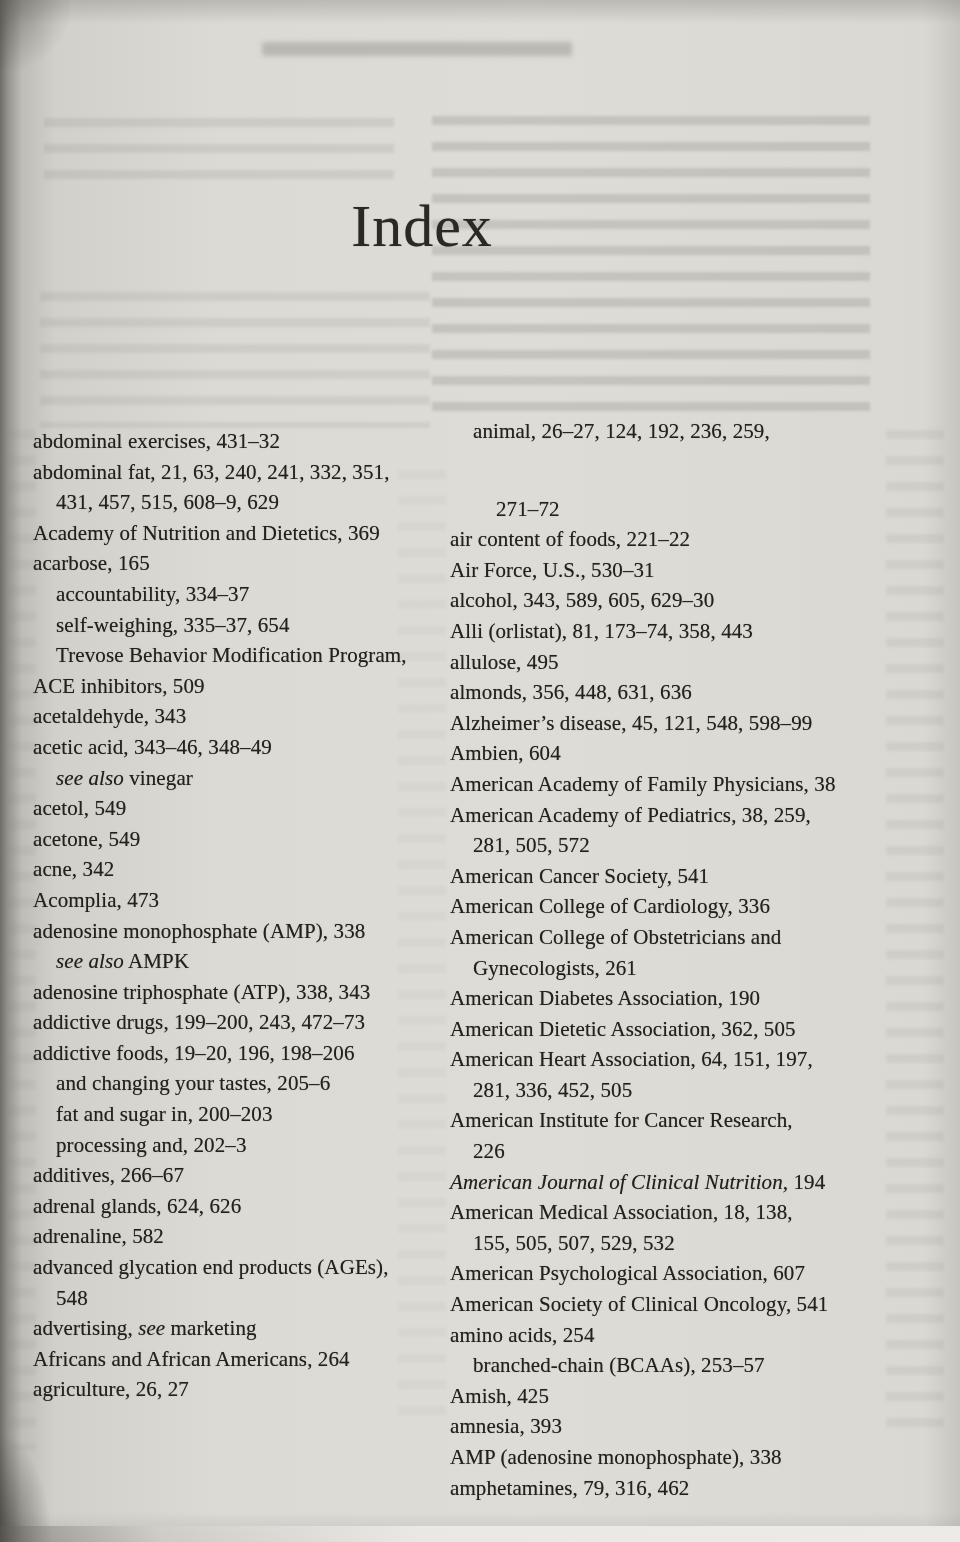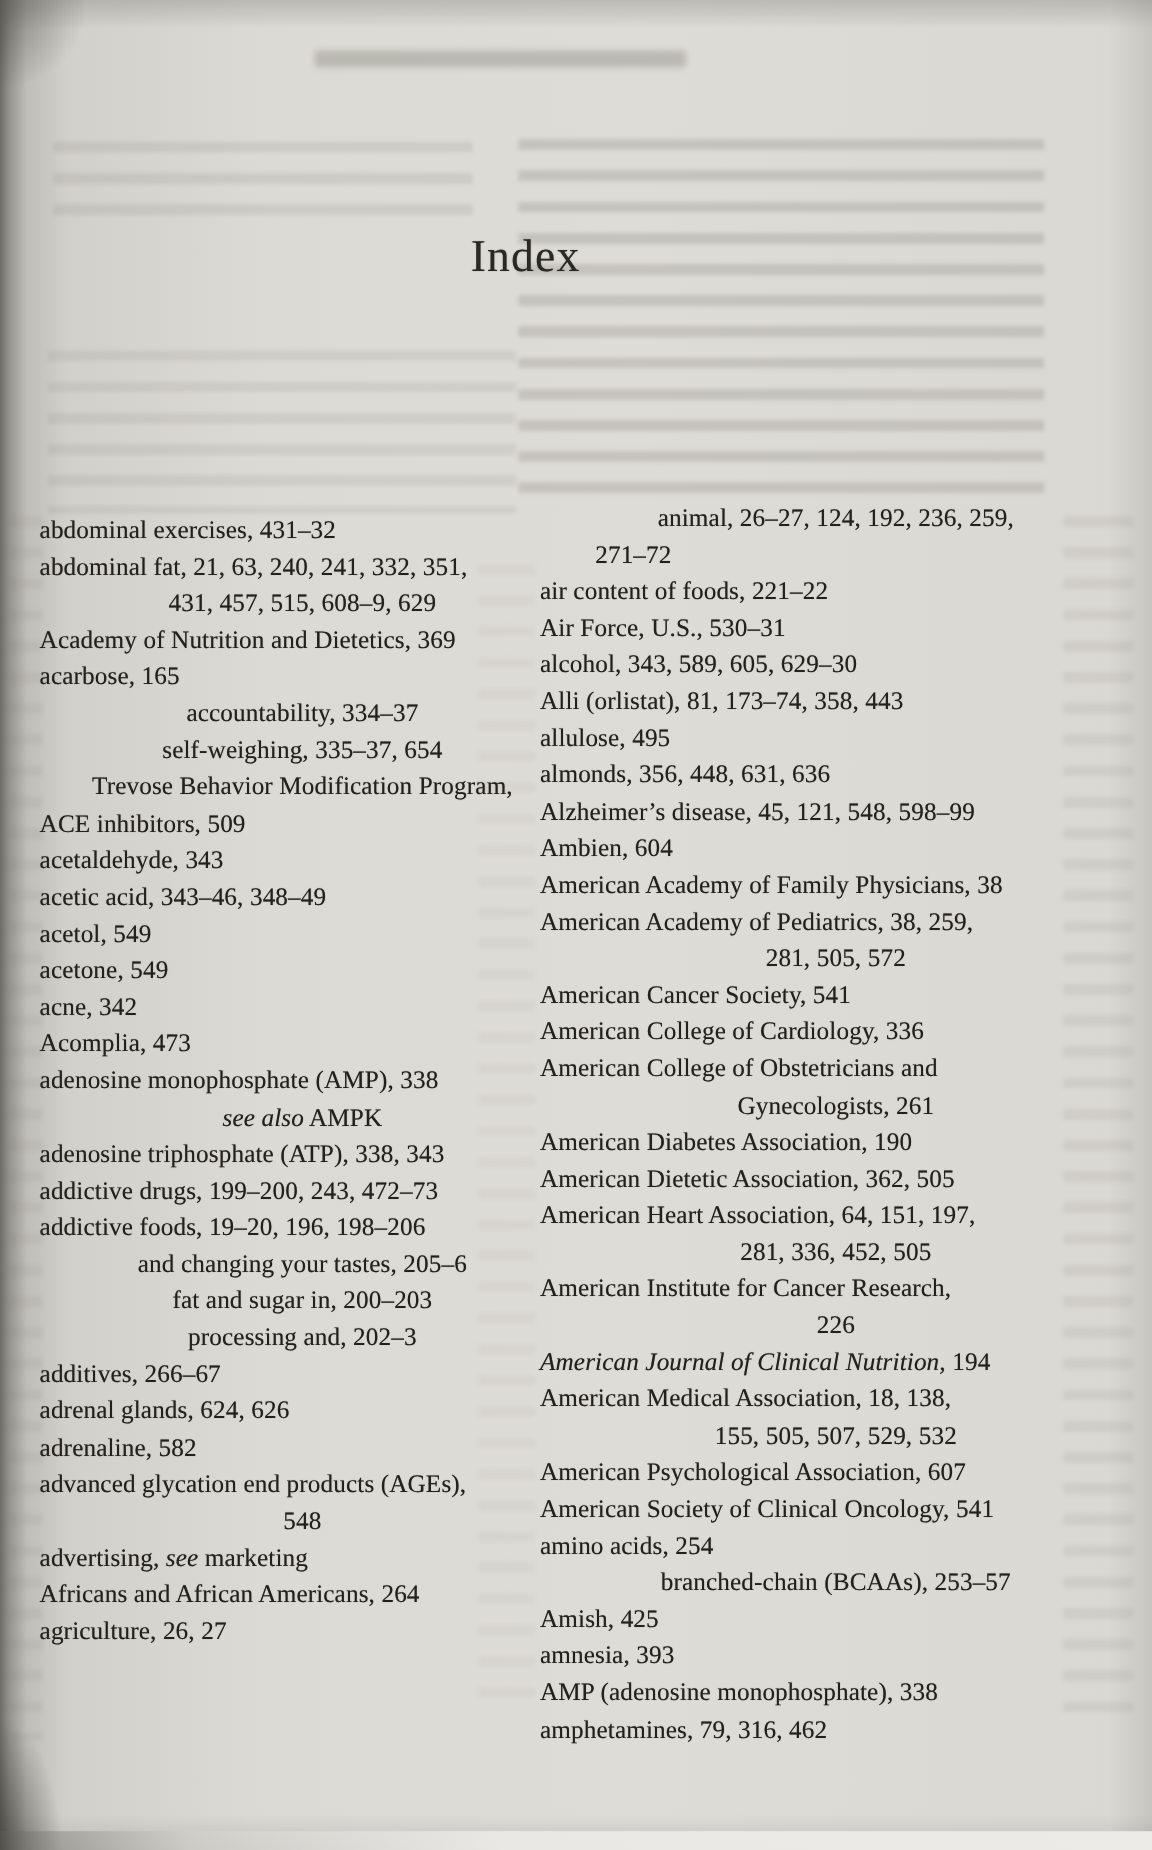--- a/index.html
+++ b/index.html
@@ -17,40 +17,39 @@
       linear-gradient(270deg, rgba(122,120,114,.20) 0px, rgba(122,120,114,0) 36px),
       linear-gradient(90deg, #6e6c67 0px, #96948f 8px, #bfbdb8 22px, #d2d0cb 55px, #dcdad5 220px, #dedcd7 55%, #dad8d3 100%);
   }
 
   .page-title {
     position: absolute;
     top: 192px;
     left: 0;
     width: 844px;
     margin: 0;
-    font-size: 38px;
+    font-size: 60px;
     font-weight: 400;
     text-align: center;
     letter-spacing: 1px;
     color: #2b2923;
     text-shadow: 0 0 1px rgba(43,41,35,.45);
-    padding-left: 16px;
   }
 
   .index-col { position: absolute; font-size: 21px; letter-spacing: .1px; }
   .col-left  { left: 33px;  top: 426px; width: 415px; }
   .col-right { left: 450px; top: 416px; width: 470px; }
 
   .index-line {
     line-height: 30.6px;
     white-space: nowrap;
     text-shadow: 0 0 .7px rgba(35,33,28,.5);
   }
-  .indent-1 { padding-left: 23px; text-align: center; }
-  .indent-2 { padding-left: 46px; }
+  .indent-1 { padding-left: 23px; }
+  .indent-2 { padding-left: 46px; margin-top: 47px; }
   .italic-text { font-style: italic; }
 
   
   .ghost { position: absolute; pointer-events: none; filter: blur(1.7px); }
   .ghost-lines {
     background: repeating-linear-gradient(180deg,
       rgba(134,131,123,.5) 0px 9px,
       rgba(134,131,123,0) 9px 26px);
   }
   .ghost-solid { background: rgba(146,143,135,.45); border-radius: 3px; filter: blur(2.5px); }
@@ -97,20 +96,21 @@
       <div class="index-line indent-0"><span>abdominal fat, 21, 63, 240, 241, 332, 351,</span></div>
       <div class="index-line indent-1"><span>431, 457, 515, 608–9, 629</span></div>
       <div class="index-line indent-0"><span>Academy of Nutrition and Dietetics, 369</span></div>
       <div class="index-line indent-0"><span>acarbose, 165</span></div>
       <div class="index-line indent-1"><span>accountability, 334–37</span></div>
       <div class="index-line indent-1"><span>self-weighing, 335–37, 654</span></div>
       <div class="index-line indent-1"><span>Trevose Behavior Modification Program,</span></div>
       <div class="index-line indent-0"><span>ACE inhibitors, 509</span></div>
       <div class="index-line indent-0"><span>acetaldehyde, 343</span></div>
       <div class="index-line indent-0"><span>acetic acid, 343–46, 348–49</span></div>
+      <div class="index-line indent-1"><span class="italic-text">see also</span><span> vinegar</span></div>
       <div class="index-line indent-0"><span>acetol, 549</span></div>
       <div class="index-line indent-0"><span>acetone, 549</span></div>
       <div class="index-line indent-0"><span>acne, 342</span></div>
       <div class="index-line indent-0"><span>Acomplia, 473</span></div>
       <div class="index-line indent-0"><span>adenosine monophosphate (AMP), 338</span></div>
       <div class="index-line indent-1"><span class="italic-text">see also</span><span> AMPK</span></div>
       <div class="index-line indent-0"><span>adenosine triphosphate (ATP), 338, 343</span></div>
       <div class="index-line indent-0"><span>addictive drugs, 199–200, 243, 472–73</span></div>
       <div class="index-line indent-0"><span>addictive foods, 19–20, 196, 198–206</span></div>
       <div class="index-line indent-1"><span>and changing your tastes, 205–6</span></div>

